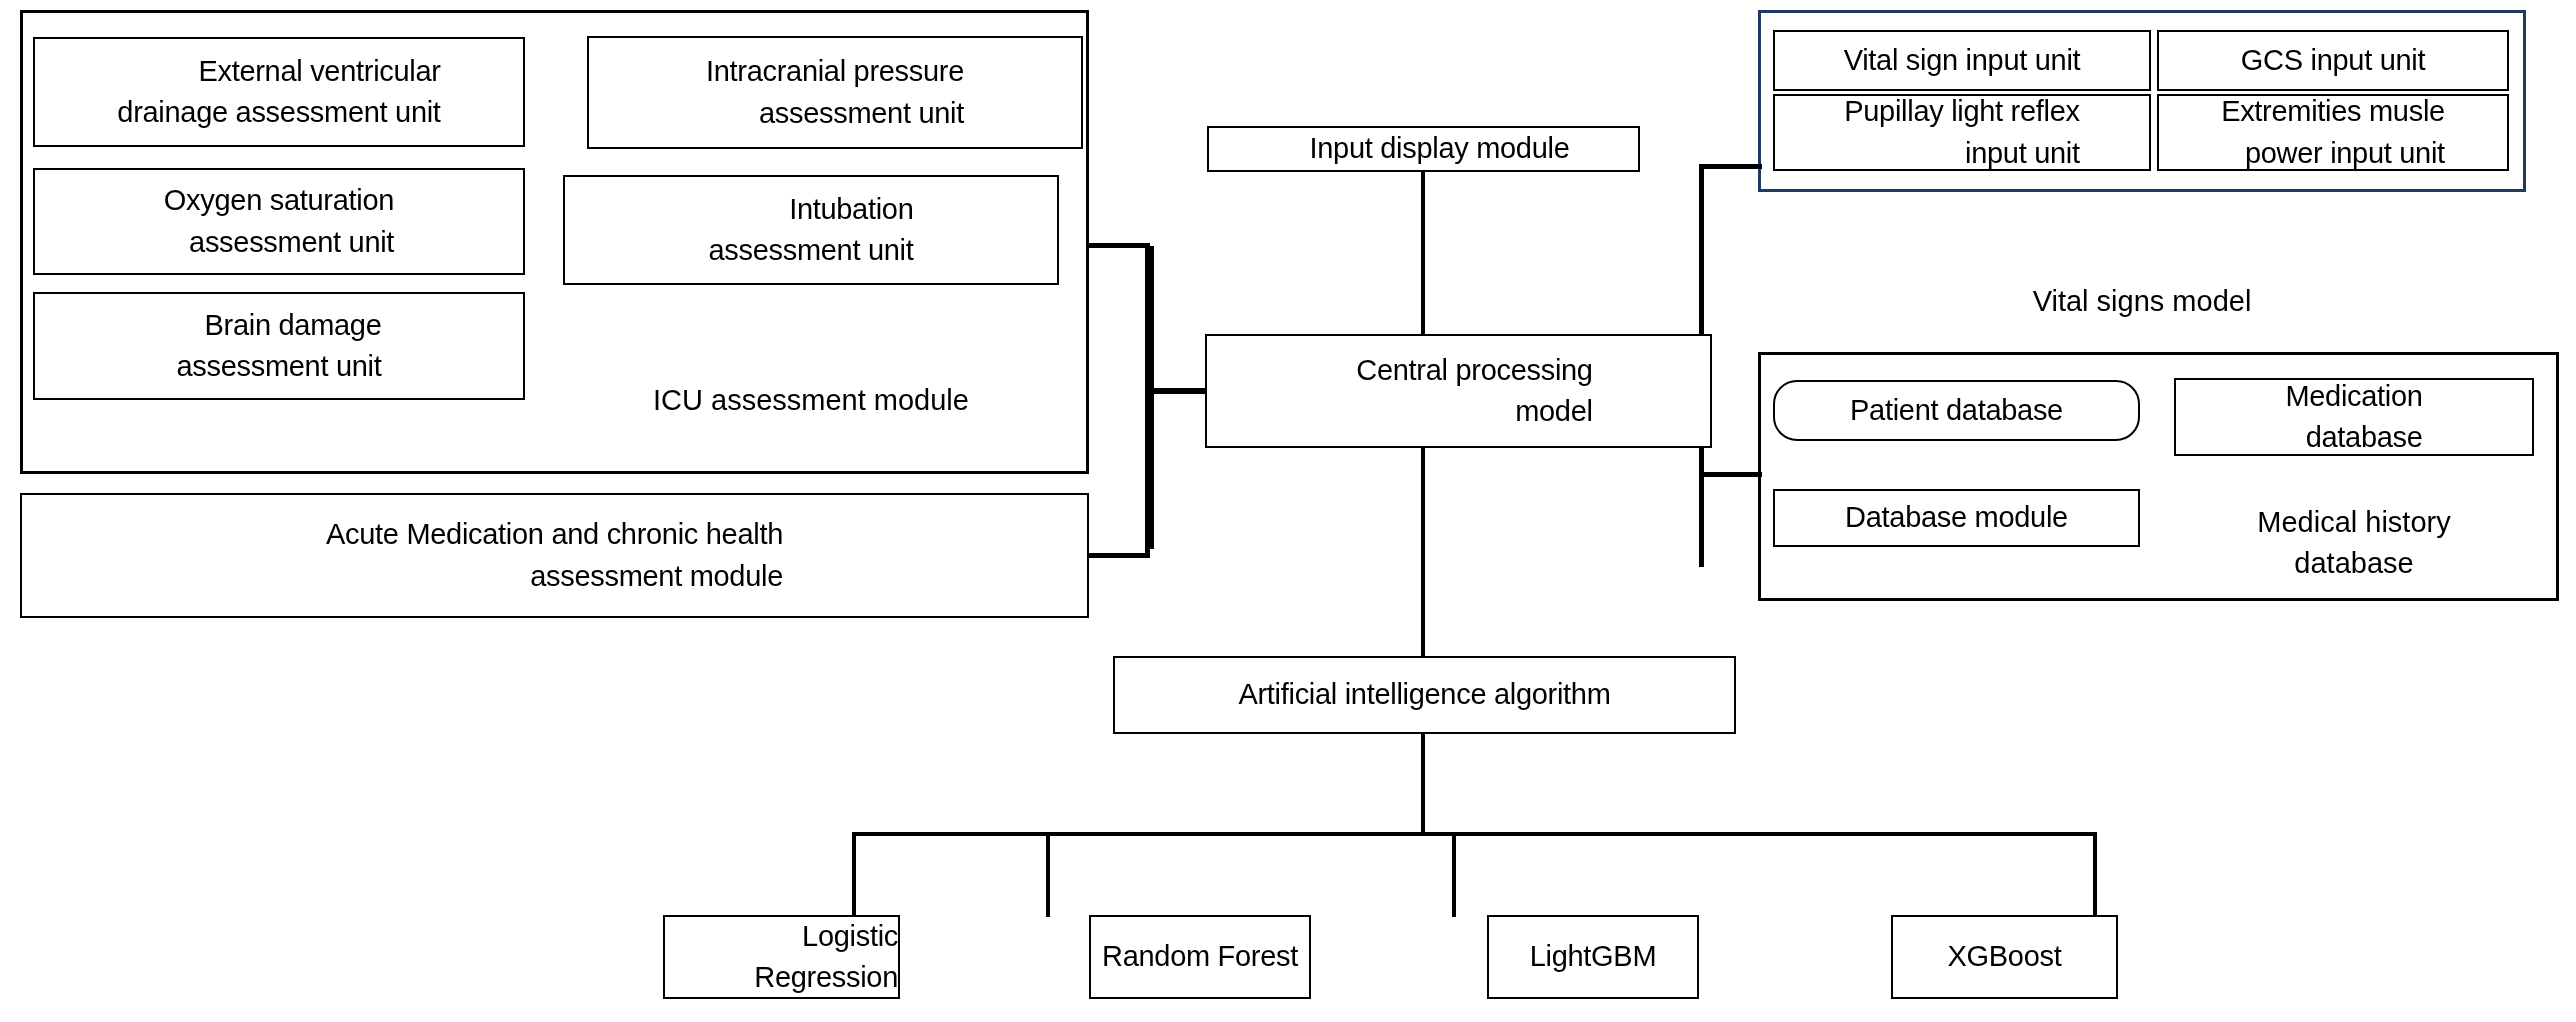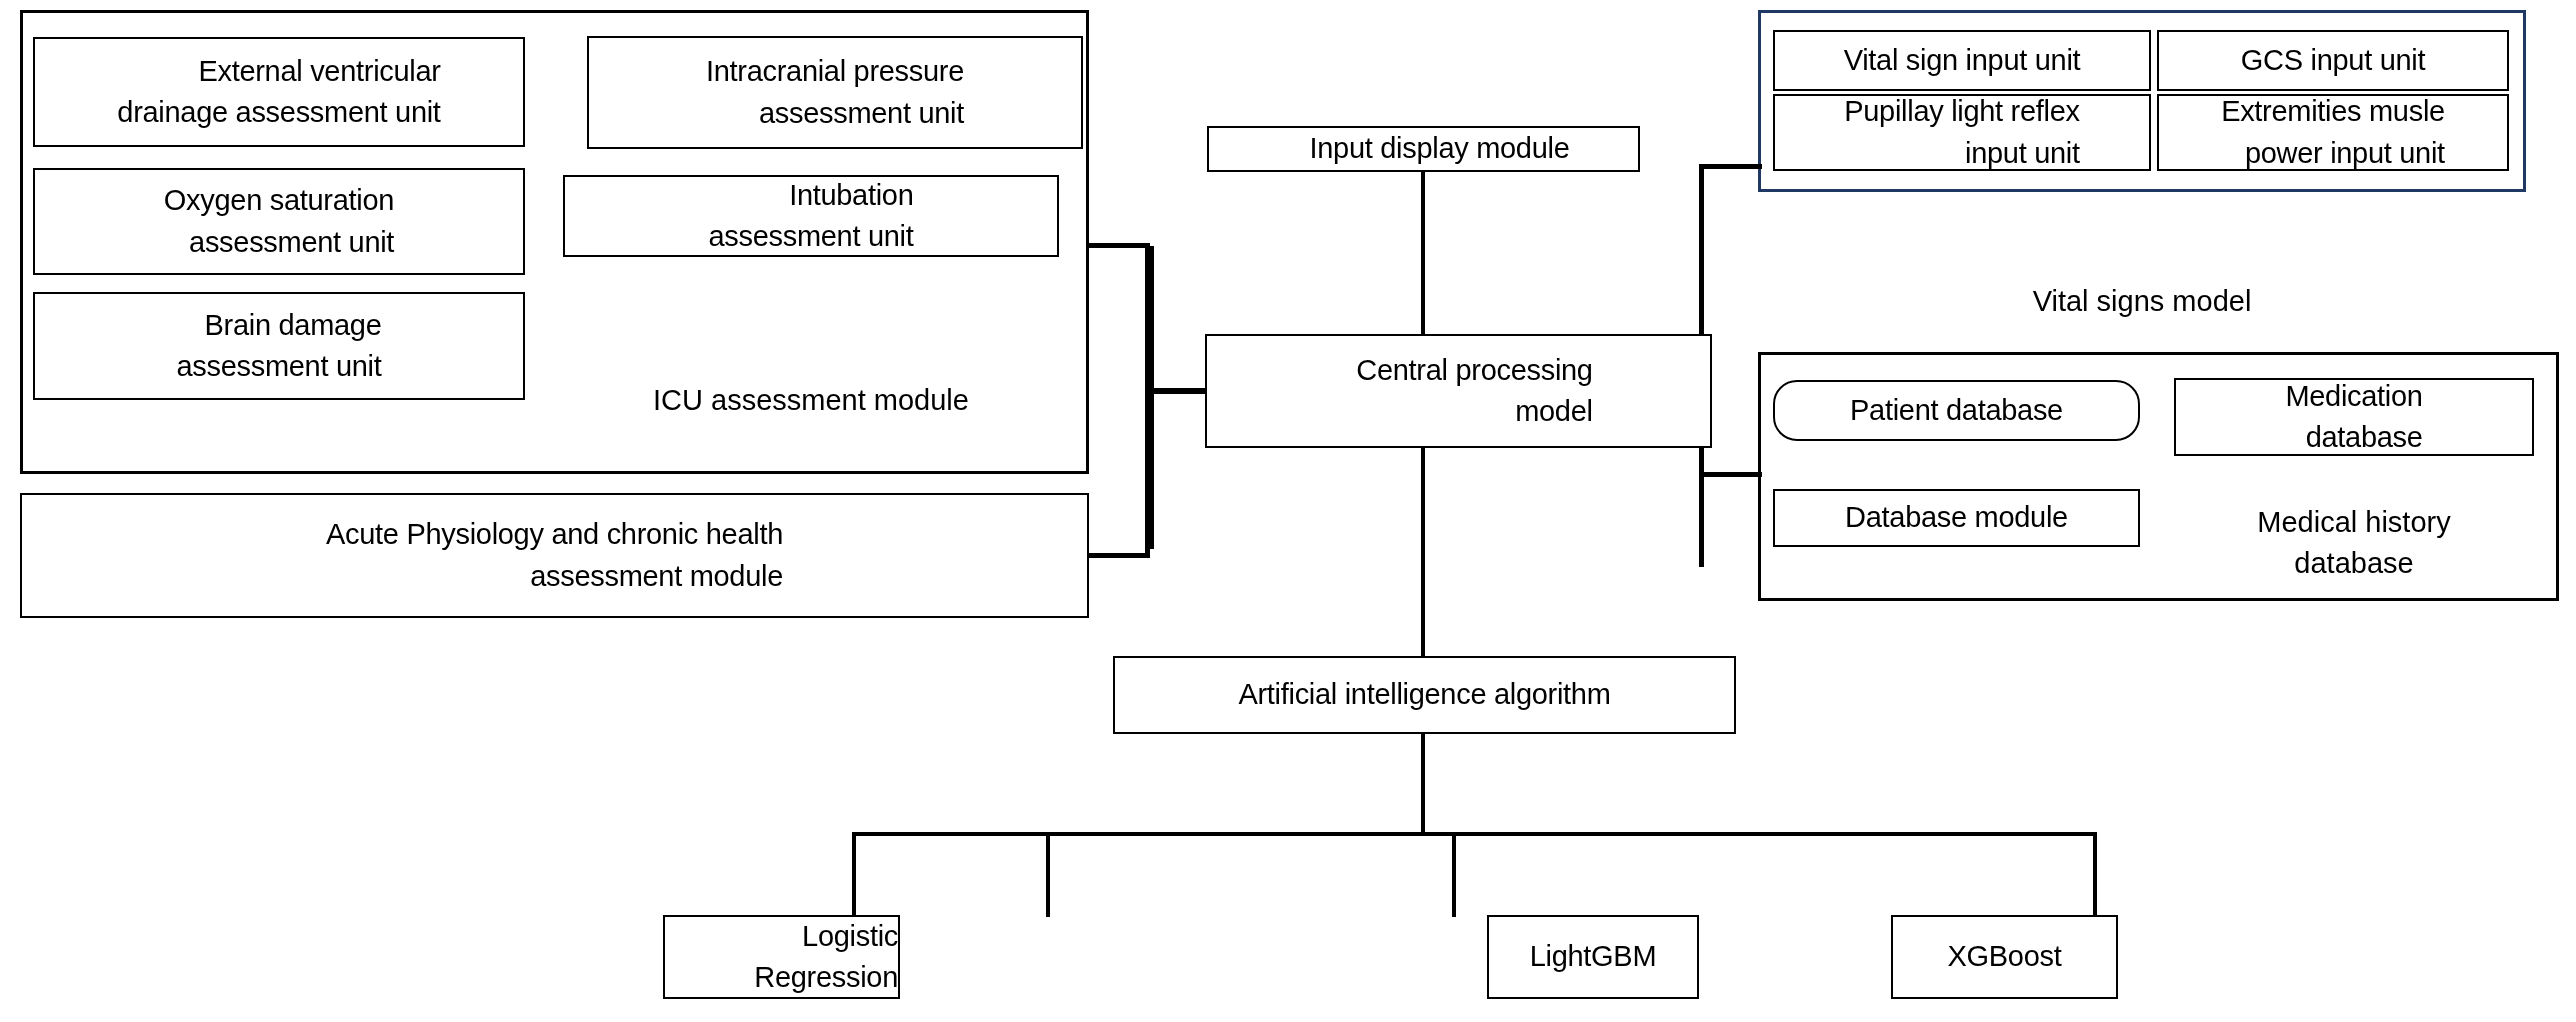--- a/index.html
+++ b/index.html
@@ -58,29 +58,29 @@
 
   <div class="box" style="left:33px;top:37px;width:492px;height:110px;">External ventricular
 drainage assessment unit</div>
 
   <div class="box" style="left:563px;top:36px;width:496px;height:113px;margin-left:24px;">Intracranial pressure
 assessment unit</div>
 
   <div class="box" style="left:33px;top:168px;width:492px;height:107px;">Oxygen saturation
 assessment unit</div>
 
-  <div class="box" style="left:563px;top:175px;width:496px;height:82px;">Intubation
+  <div class="box" style="left:563px;top:175px;width:496px;height:110px;">Intubation
 assessment unit</div>
 
   <div class="box" style="left:33px;top:292px;width:492px;height:108px;">Brain damage
 assessment unit</div>
 
   <div class="cap" style="left:563px;top:380px;width:496px;">ICU assessment module</div>
 
-  <div class="box" style="left:20px;top:493px;width:1069px;height:125px;">Acute Physiology and chronic health
+  <div class="box" style="left:20px;top:493px;width:1069px;height:125px;">Acute Medication and chronic health
 assessment module</div>
 
   <div class="box thin" style="left:1207px;top:126px;width:433px;height:46px;border-width:2.1px;">Input display module</div>
 
   <div class="box thin" style="left:1205px;top:334px;width:507px;height:114px;border-width:2.1px;">Central processing
 model</div>
 
   <div class="box" style="left:1113px;top:656px;width:623px;height:78px;">Artificial intelligence algorithm</div>
 
   <div class="container blue" style="left:1758px;top:10px;width:768px;height:182px;"></div>
@@ -104,20 +104,21 @@
   <div class="box" style="left:2174px;top:378px;width:360px;height:78px;">Medication
 database</div>
 
   <div class="box" style="left:1773px;top:489px;width:367px;height:58px;">Database module</div>
 
   <div class="cap" style="left:2174px;top:502px;width:360px;">Medical history
 database</div>
 
   <div class="box" style="left:663px;top:915px;width:237px;height:84px;">Logistic Regression</div>
 
+  <div class="box" style="left:1089px;top:915px;width:222px;height:84px;">Random Forest</div>
 
   <div class="box" style="left:1487px;top:915px;width:212px;height:84px;">LightGBM</div>
 
   <div class="box" style="left:1891px;top:915px;width:227px;height:84px;">XGBoost</div>
 
   <div class="ln" style="left:1089px;top:243px;width:61px;height:5px;"></div>
 
   <div class="ln" style="left:1089px;top:553px;width:61px;height:5px;"></div>
 
   <div class="ln" style="left:1145px;top:243px;width:5px;height:315px;"></div>

